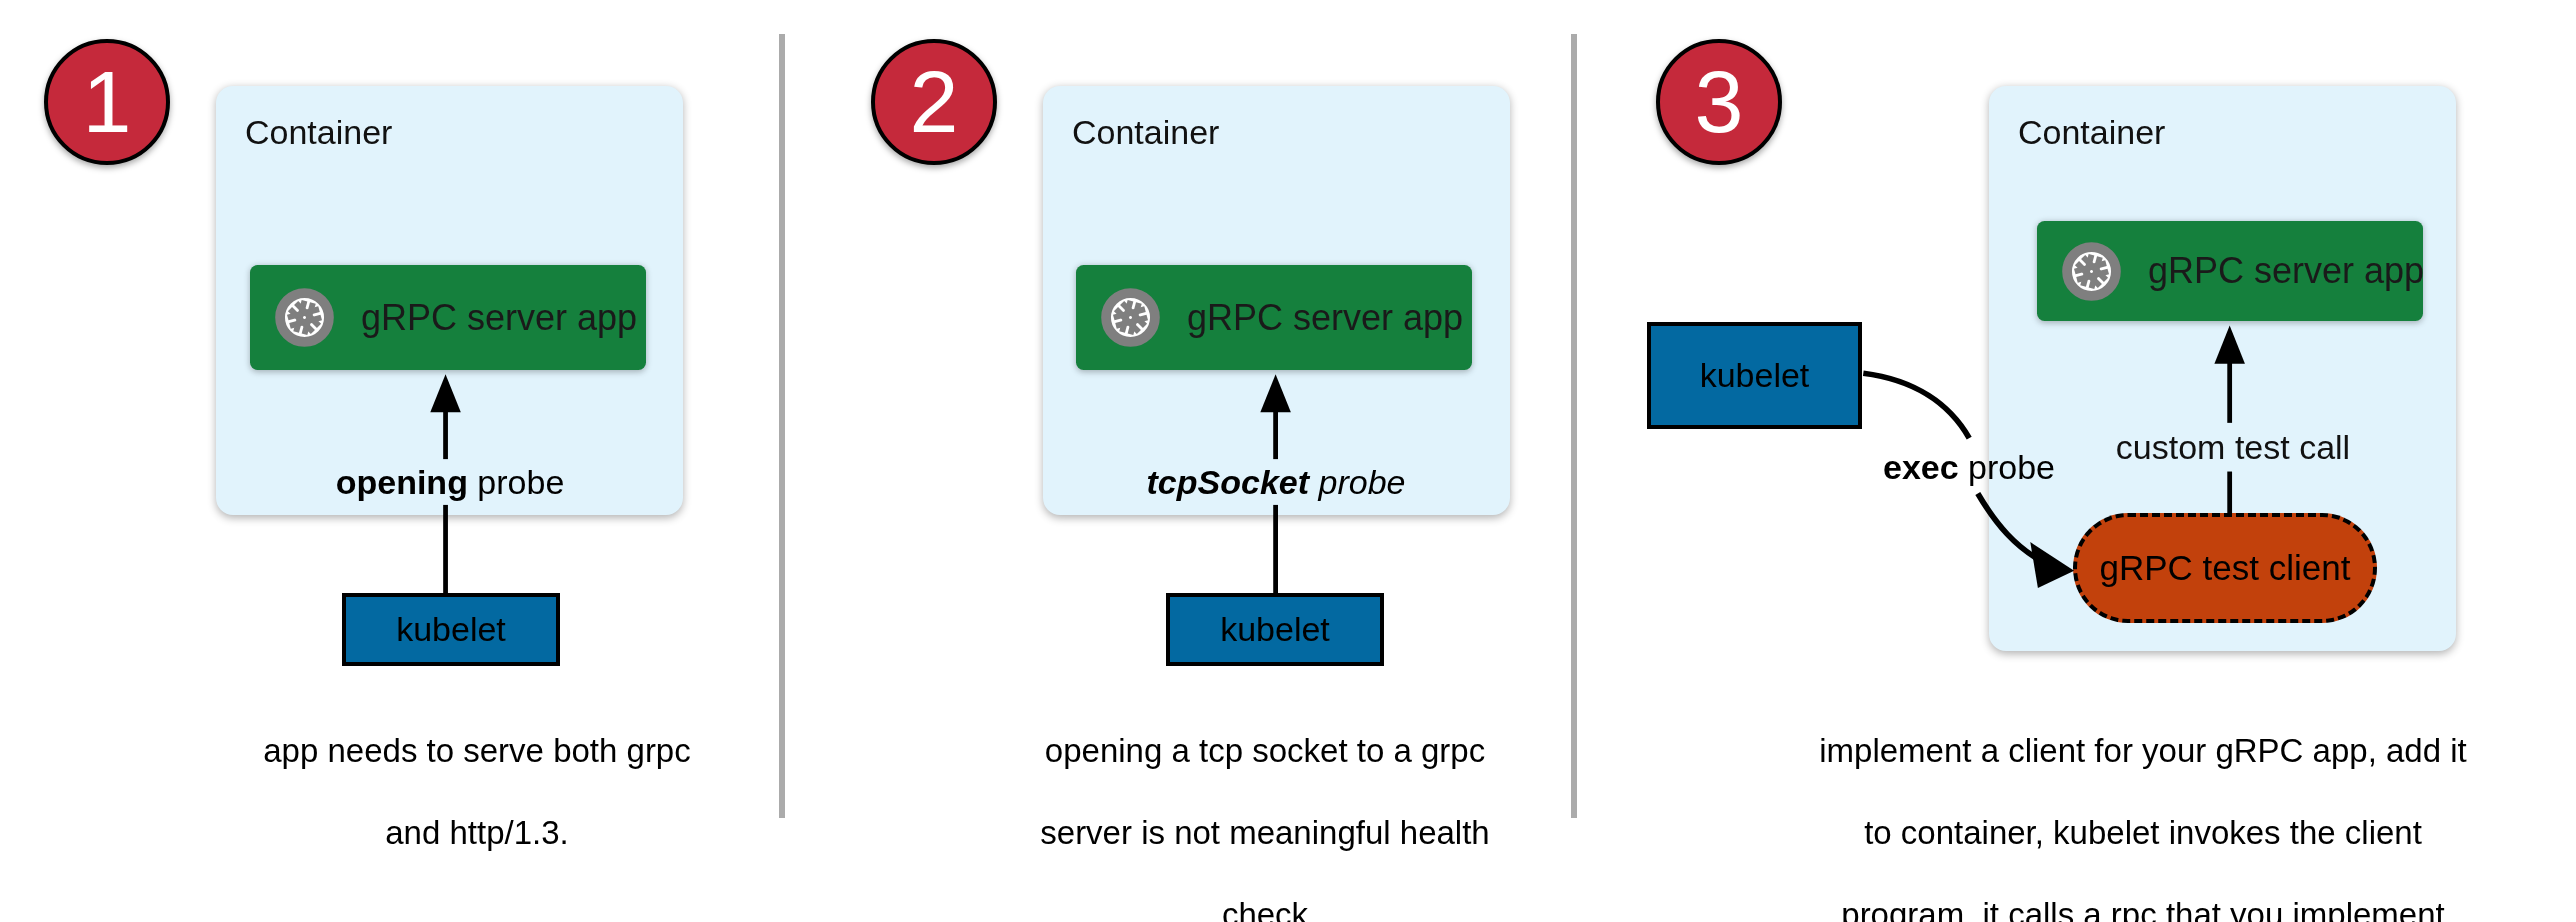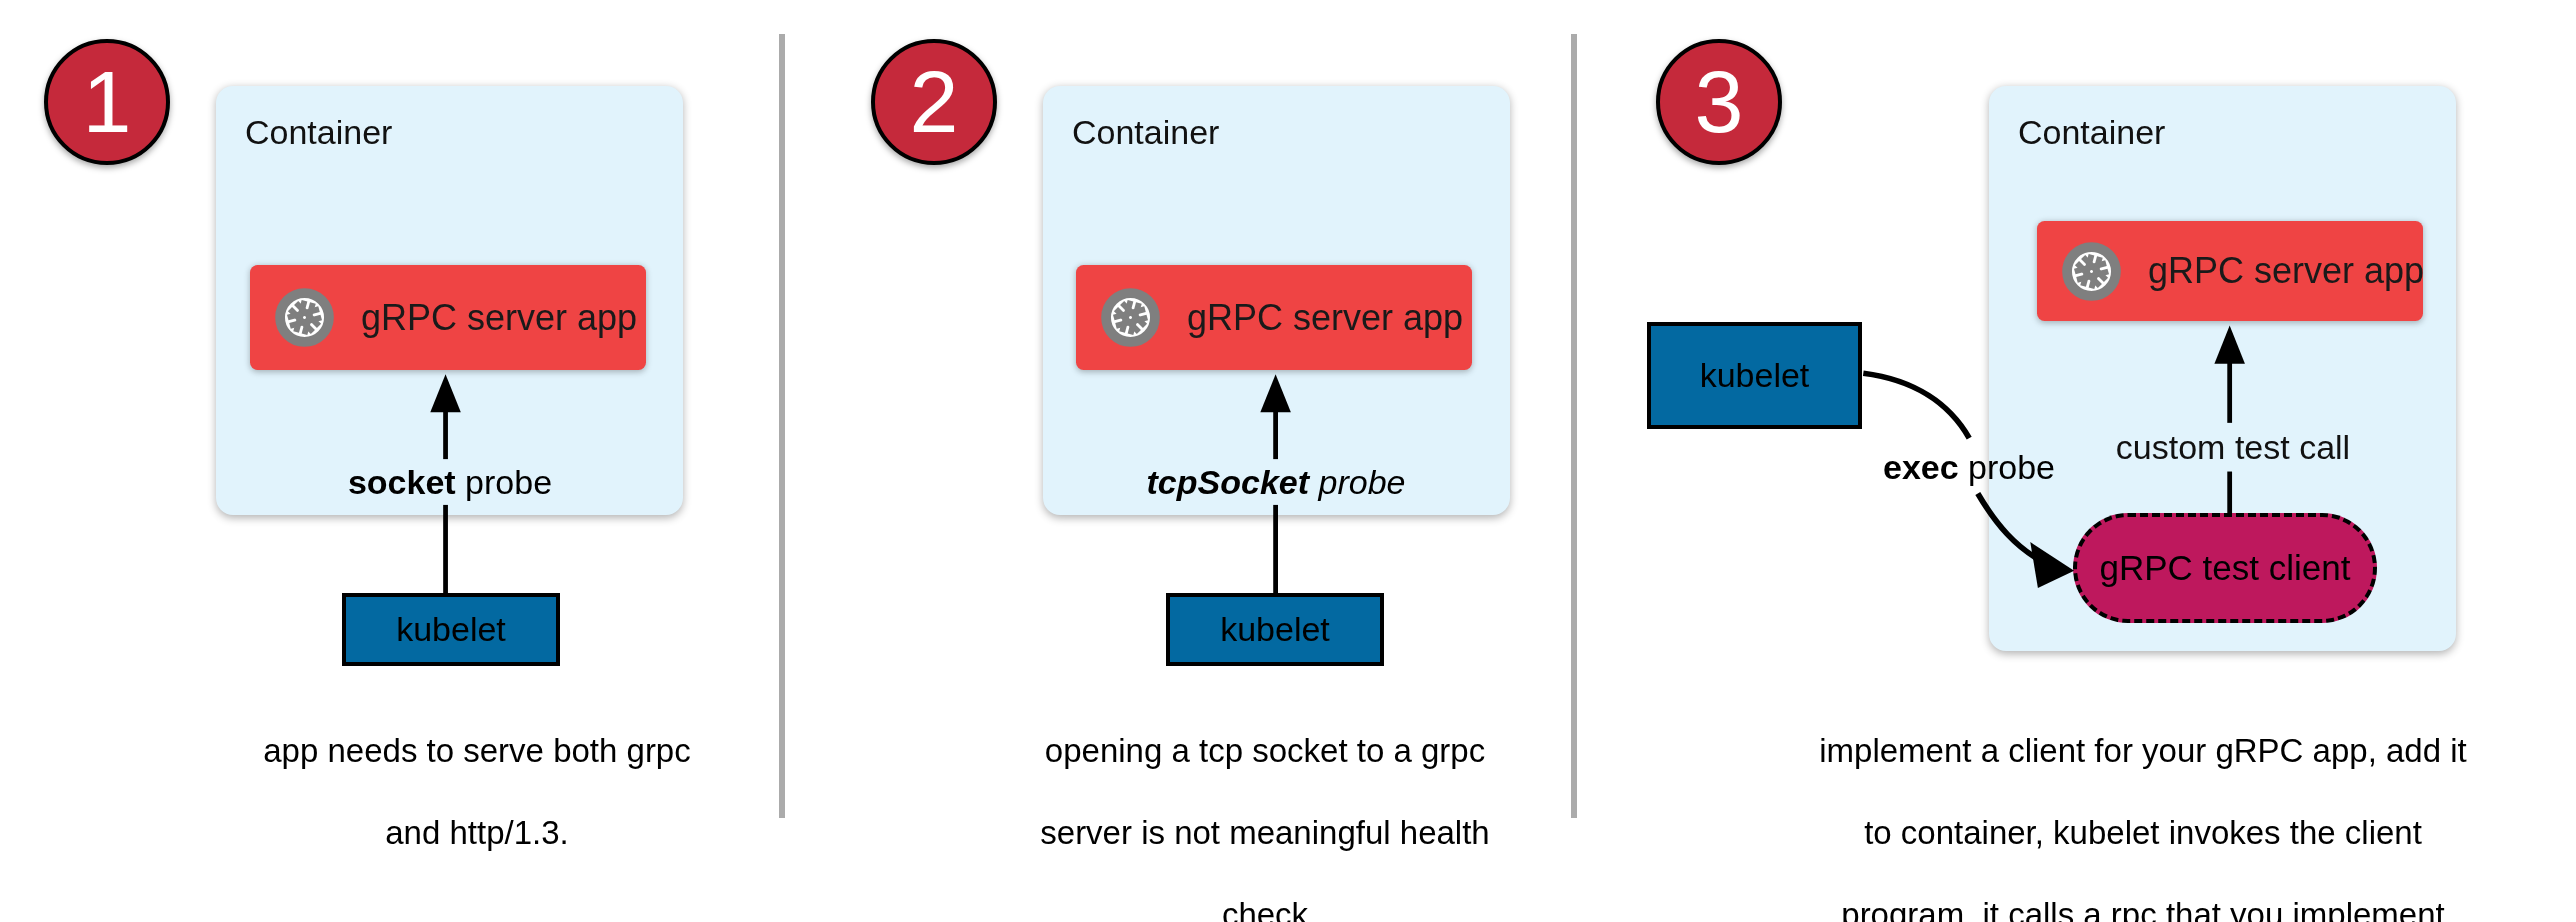--- a/index.html
+++ b/index.html
@@ -15,42 +15,42 @@
     box-shadow:0 2.9px 6.7px rgba(0,0,0,.35);
   }
   .container-box{
     position:absolute;background:#E1F3FC;border-radius:17px;
     box-shadow:0 2.9px 8.6px rgba(0,0,0,.30);
   }
   .container-label{
     position:absolute;left:29px;top:27px;font-size:34px;color:#111;
   }
   .app-box{
-    position:absolute;background:#ef4444;border-radius:7.6px;
+    position:absolute;background:#15803d;border-radius:7.6px;
     box-shadow:0 1.9px 6.7px rgba(0,0,0,.28);
     display:flex;align-items:center;
   }
   .app-box .grpc-icon{flex:0 0 auto;margin-left:21px;}
   .app-box .app-label{font-size:36px;color:#1a1a1a;margin-left:23px;white-space:nowrap;}
   .kubelet-box{
     position:absolute;background:#0369a1;border:4.8px solid #000;box-sizing:border-box;
     display:flex;align-items:center;justify-content:center;
     font-size:34px;
   }
   .probe-label{
     position:absolute;transform:translate(-50%,-50%);
     font-size:34px;white-space:nowrap;color:#000;
   }
   .probe-label b{font-weight:bold;}
   .conn-label{
     position:absolute;transform:translate(-50%,-50%);
     font-size:34px;white-space:nowrap;color:#111;
   }
   .test-client-oval{
-    position:absolute;background:#be185d;border:4.8px dashed #000;box-sizing:border-box;
+    position:absolute;background:#c2410c;border:4.8px dashed #000;box-sizing:border-box;
     border-radius:55px;
     display:flex;align-items:center;justify-content:center;
     font-size:35px;
   }
   .caption{
     position:absolute;transform:translateX(-50%);
     font-size:33px;line-height:41px;text-align:center;color:#000;white-space:pre-line;
   }
   .divider{position:absolute;width:5.7px;background:#ABABAB;}
   #arrow-layer{position:absolute;left:0;top:0;pointer-events:none;}
@@ -75,21 +75,21 @@
           <line x1="36" y1="24" x2="13.6" y2="30" transform="rotate(120 24 24)"></line>
           <line x1="36" y1="24" x2="13.6" y2="30" transform="rotate(180 24 24)"></line>
           <line x1="36" y1="24" x2="13.6" y2="30" transform="rotate(240 24 24)"></line>
           <line x1="36" y1="24" x2="13.6" y2="30" transform="rotate(300 24 24)"></line>
         </g>
       </svg>
       <span class="app-label">gRPC server app</span>
     </div>
   </div>
 
-  <div class="probe-label" style="left:450px;top:482px;"><b>socket</b><span> probe</span></div>
+  <div class="probe-label" style="left:450px;top:482px;"><b>opening</b><span> probe</span></div>
 
   <div class="kubelet-box" style="left:342px;top:593px;width:218px;height:73px;">
     <span>kubelet</span>
   </div>
 
   <div class="caption" style="left:477px;top:730px;width:592px;"><span>app needs to serve both grpc</span><br>
   <span>and http/1.3.</span></div>
 
   <div class="divider" style="left:779px;top:34px;height:784px;"></div>
 

